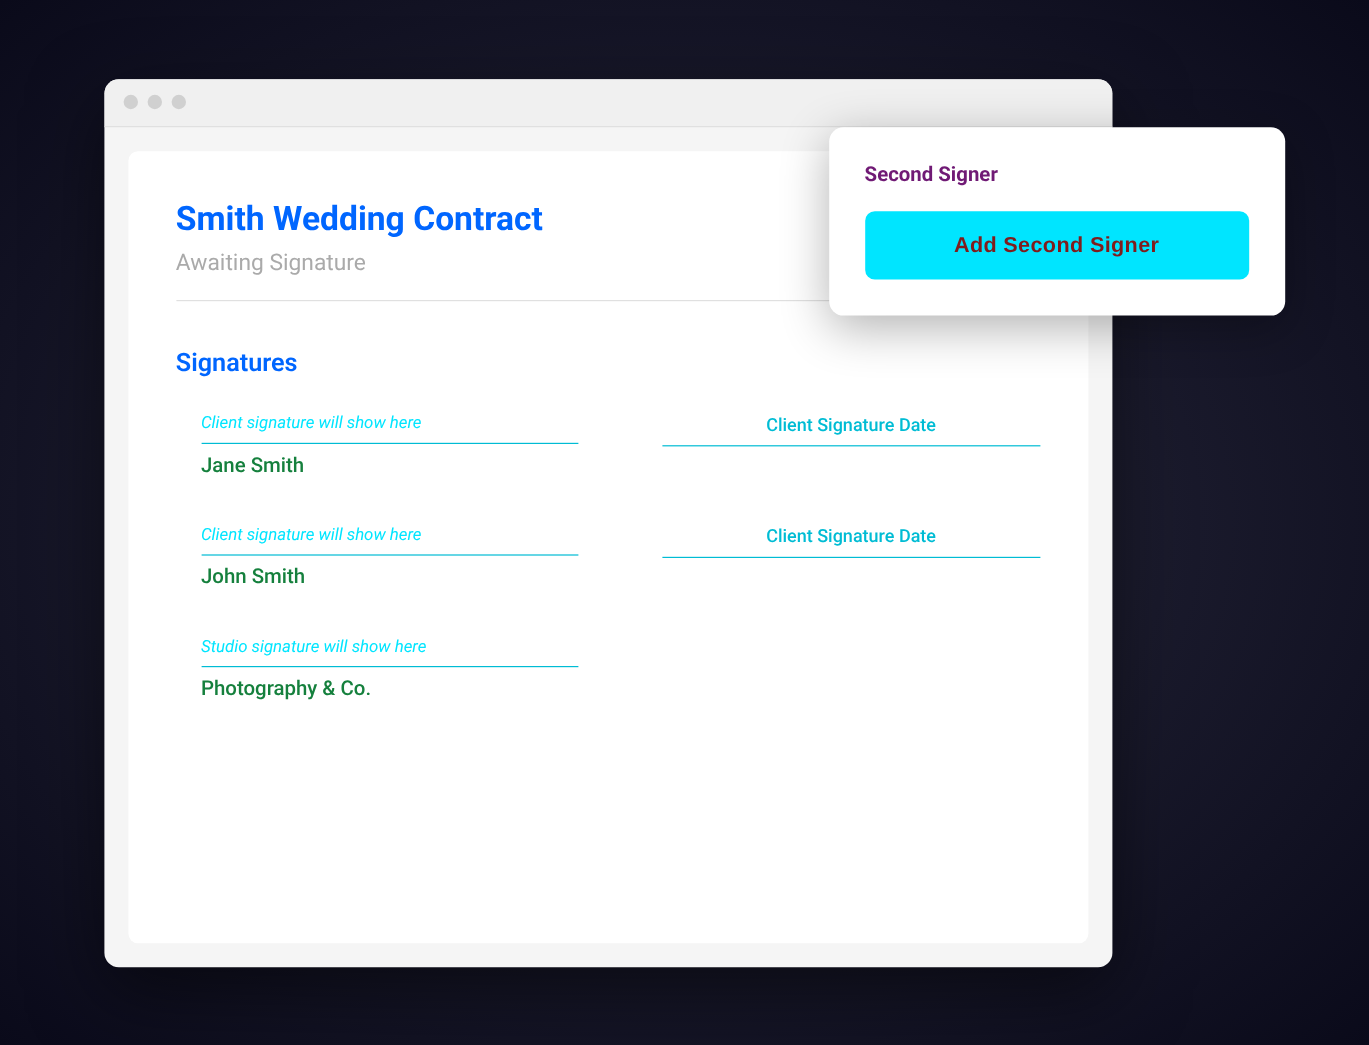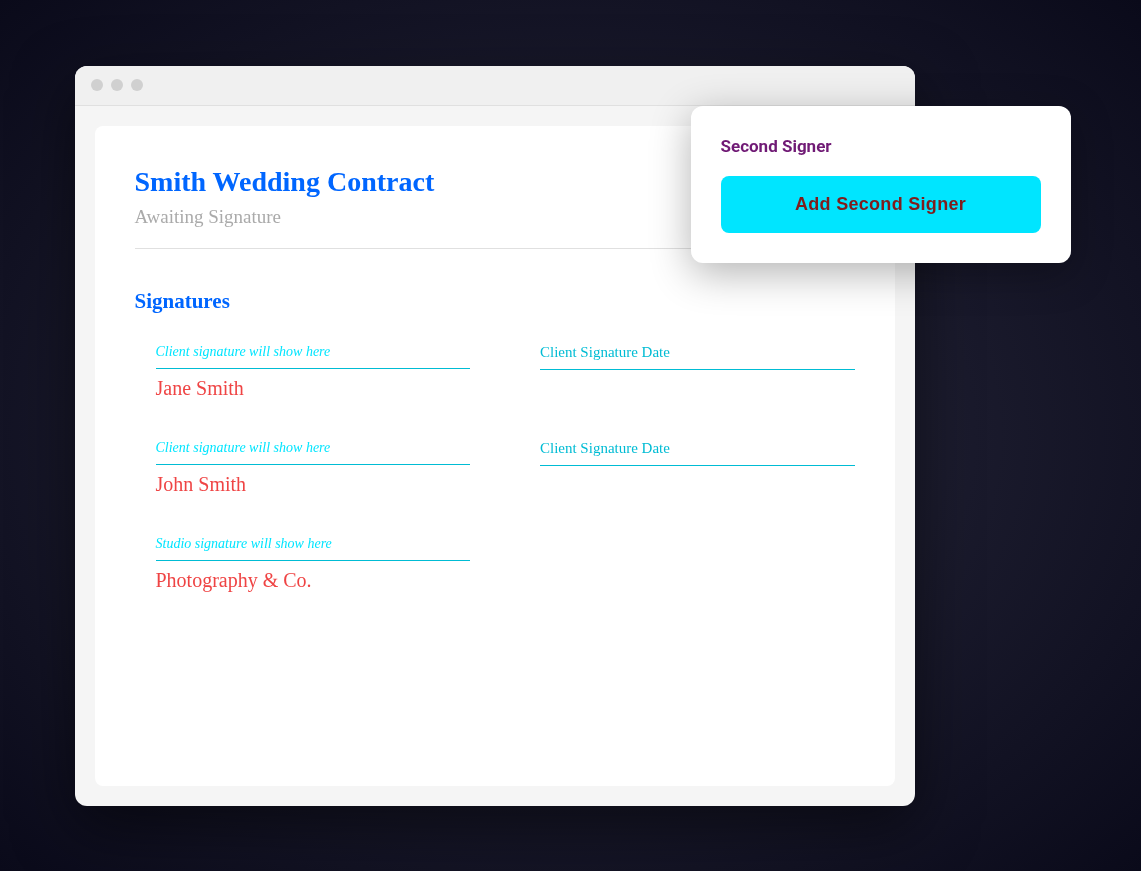--- a/index.html
+++ b/index.html
@@ -23,28 +23,27 @@
     .scene {
       position: relative;
       width: 1000px;
       height: 780px;
     }
 
     
     .browser-window {
       position: absolute;
       top: 20px;
-      left: 4px;
+      left: 16px;
       width: 840px;
       height: 740px;
       background: #f5f5f5;
       border-radius: 12px;
       box-shadow: 0 20px 60px rgba(0,0,0,0.5);
       overflow: hidden;
-      font-family: Liberation Serif, serif;
     }
 
     .browser-titlebar {
       background: #f0f0f0;
       height: 40px;
       display: flex;
       align-items: center;
       padding: 0 16px;
       gap: 8px;
       border-bottom: 1px solid #e0e0e0;
@@ -107,37 +106,38 @@
       font-size: 14px;
       color: #00e5ff;
       font-style: italic;
       padding-bottom: 8px;
       border-bottom: 1px solid #00bcd4;
       margin-bottom: 8px;
       width: 100%;
     }
 
     .signature-name {
-      font-size: 20px;
-      color: #ef4444;
+      font-size: 17px;
+      color: #15803d;
       font-weight: 500;
       text-align: right;
     }
 
     .signature-date-block {
       flex: 0 0 45%;
     }
 
     .signature-date-label {
       font-size: 15px;
       color: #00bcd4;
       font-weight: 500;
       padding-bottom: 8px;
       border-bottom: 1px solid #00bcd4;
       display: block;
+      text-align: center;
     }
 
     .studio-section {
       margin-top: 20px;
       gap: 36px;
     }
 
     
     .popup-card {
       position: absolute;

